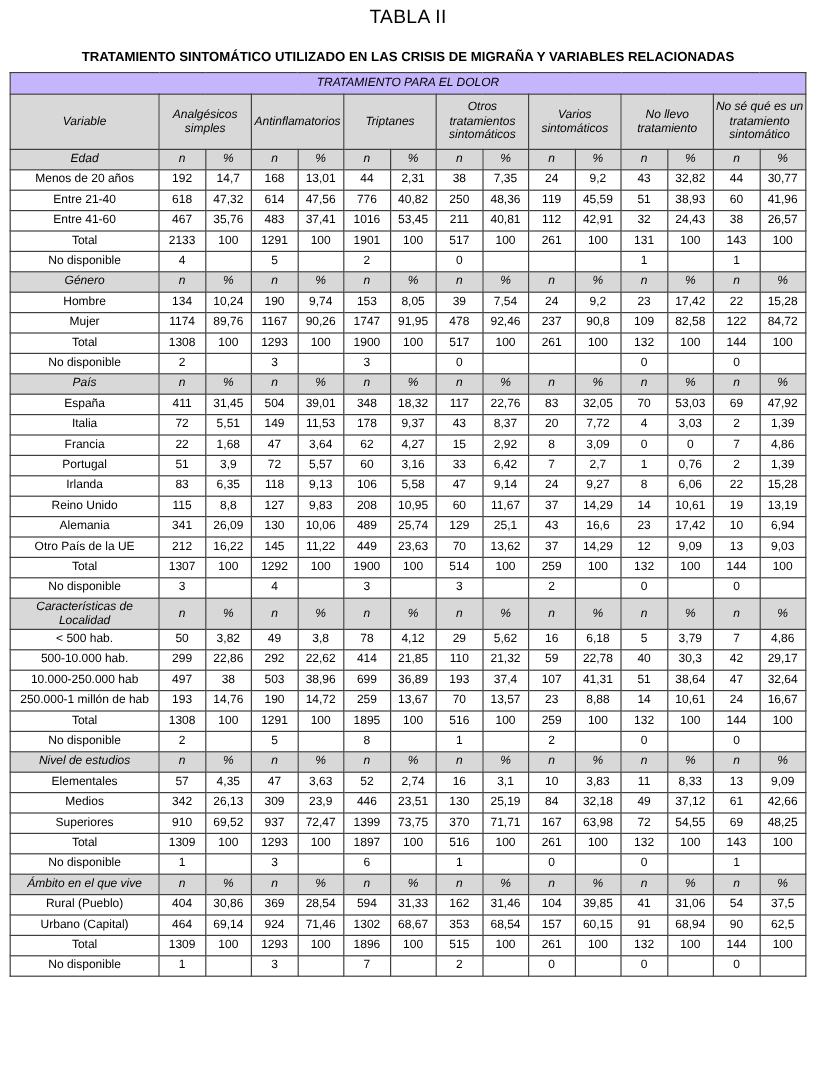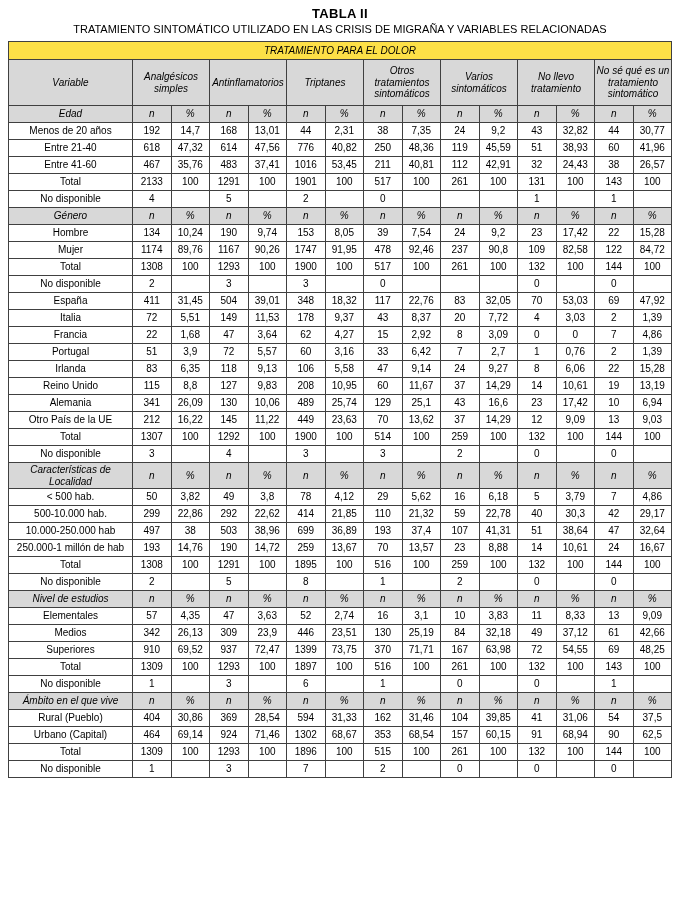--- a/index.html
+++ b/index.html
@@ -4,40 +4,40 @@
 <style>
   * { box-sizing: border-box; margin: 0; padding: 0; }
   html, body { background: #ffffff; }
   body {
     width: 680px; height: 907px; overflow: hidden;
     font-family: "Liberation Sans", sans-serif;
     color: #000;
   }
   .page { padding: 6px 8px 4px 8px; }
   .title-block { text-align: center; margin-bottom: 6px; }
-  .table-number { font-size: 13px; font-weight: bold; letter-spacing: 0.3px; }
-  .table-title  { font-size: 11px; font-weight: normal; margin-top: 2px; }
+  .table-number { font-size: 16px; font-weight: normal; letter-spacing: 0.3px; }
+  .table-title  { font-size: 11px; font-weight: bold; margin-top: 18px; }
 
   table.data-table {
     width: 664px;
     border-collapse: collapse;
     table-layout: fixed;
   }
   .data-table td, .data-table th {
     border: 1px solid #404040;
     font-size: 10px;
     line-height: 1.15;
     padding: 1px 1px;
     text-align: center;
     vertical-align: middle;
     overflow: hidden;
     font-weight: normal;
   }
   .band-header {
-    background: #fde047;
+    background: #c4b5fd;
     font-style: italic;
     font-weight: bold;
     height: 18px;
   }
   .group-head {
     background: #d8d8d8;
     font-style: italic;
     height: 46px;
   }
   .sec-cell {
@@ -279,20 +279,37 @@
           <td class="num-cell">0</td>
           <td class="num-cell"></td>
           <td class="num-cell"></td>
           <td class="num-cell"></td>
           <td class="num-cell">0</td>
           <td class="num-cell"></td>
           <td class="num-cell">0</td>
           <td class="num-cell"></td>
         </tr>
         <tr>
+          <td class="sec-cell">País</td>
+          <td class="sec-cell">n</td>
+          <td class="sec-cell">%</td>
+          <td class="sec-cell">n</td>
+          <td class="sec-cell">%</td>
+          <td class="sec-cell">n</td>
+          <td class="sec-cell">%</td>
+          <td class="sec-cell">n</td>
+          <td class="sec-cell">%</td>
+          <td class="sec-cell">n</td>
+          <td class="sec-cell">%</td>
+          <td class="sec-cell">n</td>
+          <td class="sec-cell">%</td>
+          <td class="sec-cell">n</td>
+          <td class="sec-cell">%</td>
+        </tr>
+        <tr>
           <td class="row-label">España</td>
           <td class="num-cell">411</td>
           <td class="num-cell">31,45</td>
           <td class="num-cell">504</td>
           <td class="num-cell">39,01</td>
           <td class="num-cell">348</td>
           <td class="num-cell">18,32</td>
           <td class="num-cell">117</td>
           <td class="num-cell">22,76</td>
           <td class="num-cell">83</td>

